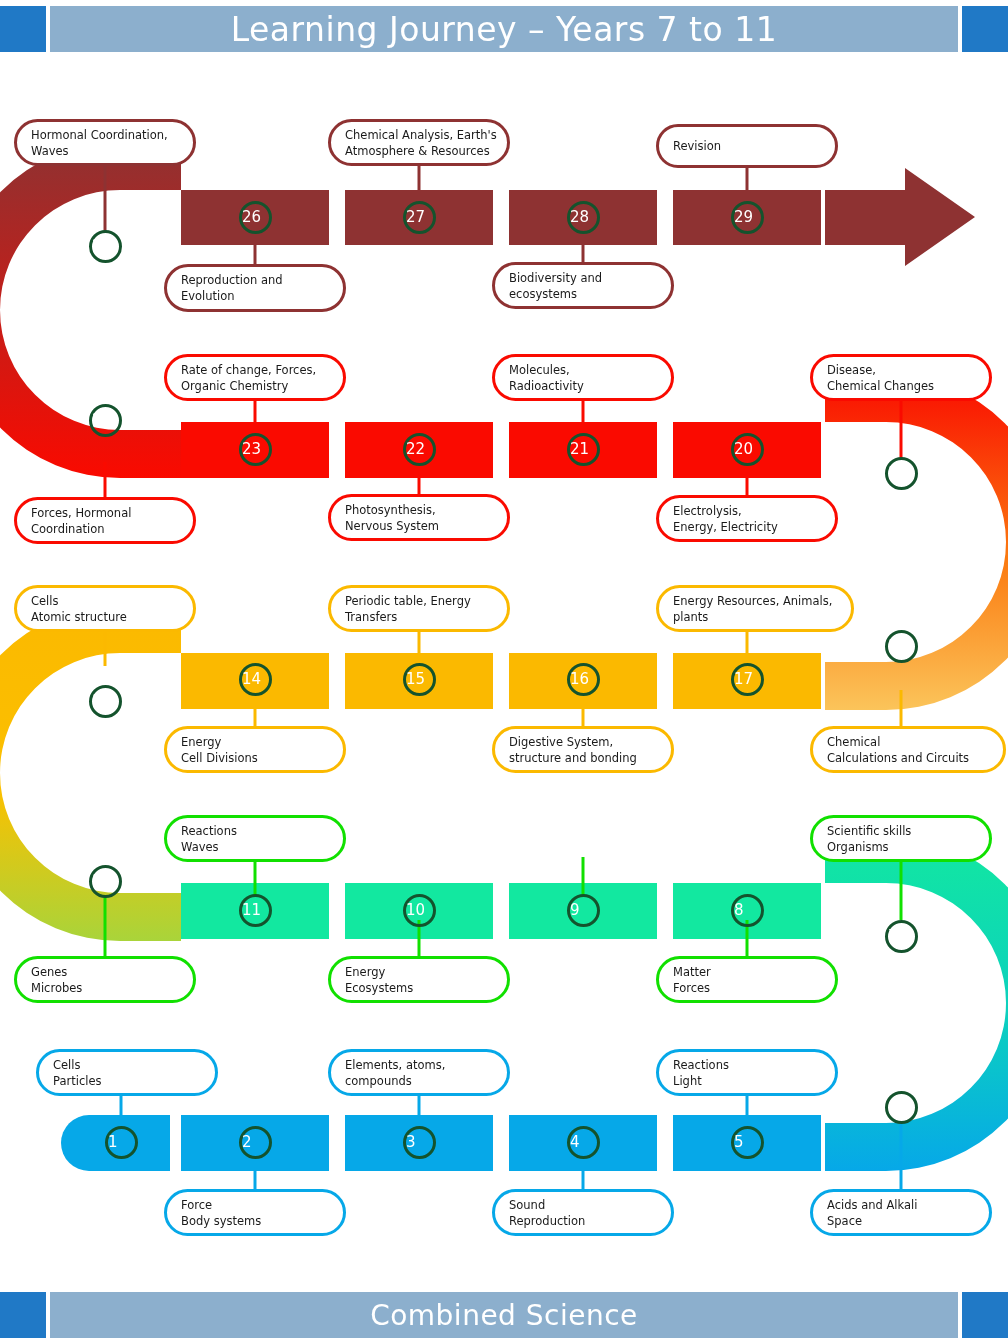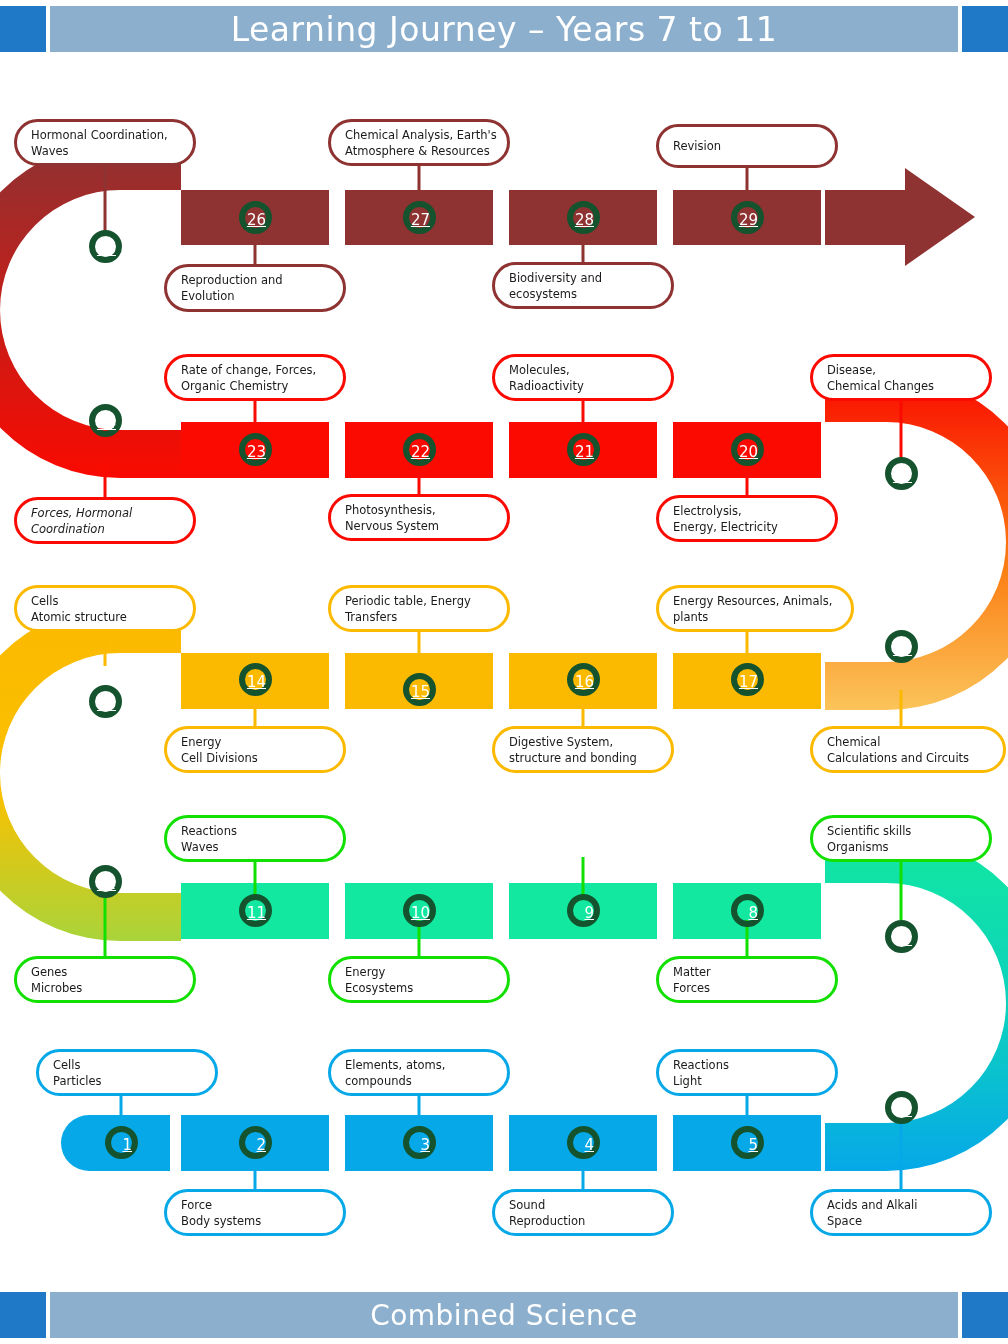--- a/index.html
+++ b/index.html
@@ -41,25 +41,24 @@
     border-radius:24px;
     padding:7px 10px 7px 14px;
     font-size:11.5px;line-height:16px;color:#1a1a1a;
     font-family:"DejaVu Sans",sans-serif;
     white-space:pre-line;
     display:flex;flex-direction:column;justify-content:center;
   }
   
   .badge{
     position:absolute;width:33px;height:33px;box-sizing:border-box;
-    border:6px solid #14532d;border-radius:50%;
+    border:3px solid #14532d;border-radius:50%;
     background:transparent;color:#ffffff;
-    font-size:15px;line-height:27px;text-align:right;
+    font-size:15px;line-height:27px;text-align:left;
     font-family:"DejaVu Sans",sans-serif;
-    text-decoration:underline;
   }
 </style>
 </head>
 <body>
 
 <div class="band" id="header-band">
   <div class="cap"></div>
   <div class="mid">
     <span>Learning Journey –  Years 7 to 11</span>
   </div>
@@ -186,21 +185,21 @@
 
   <div class="badge" style="left:89px;  top:404px;">24</div>
   <div class="badge" style="left:239px; top:433px;">23</div>
   <div class="badge" style="left:403px; top:433px;">22</div>
   <div class="badge" style="left:567px; top:433px;">21</div>
   <div class="badge" style="left:731px; top:433px;">20</div>
   <div class="badge" style="left:885px; top:457px;">19</div>
 
   <div class="badge" style="left:89px;  top:685px;">13</div>
   <div class="badge" style="left:239px; top:663px;">14</div>
-  <div class="badge" style="left:403px; top:663px;margin-top:10px;">15</div>
+  <div class="badge" style="left:403px; top:663px;">15</div>
   <div class="badge" style="left:567px; top:663px;">16</div>
   <div class="badge" style="left:731px; top:663px;">17</div>
   <div class="badge" style="left:885px; top:630px;">18</div>
 
   <div class="badge" style="left:89px;  top:865px;">12</div>
   <div class="badge" style="left:239px; top:894px;">11</div>
   <div class="badge" style="left:403px; top:894px;">10</div>
   <div class="badge" style="left:567px; top:894px;">9</div>
   <div class="badge" style="left:731px; top:894px;">8</div>
   <div class="badge" style="left:885px; top:920px;">7</div>
@@ -215,21 +214,21 @@
   <div class="pill" style="left:14px;  top:119px; width:182px; height:47px; border-color:#8e3232;">Hormonal Coordination,
 Waves</div>
   <div class="pill" style="left:164px; top:264px; width:182px; height:48px; border-color:#8e3232;">Reproduction and
 Evolution</div>
   <div class="pill" style="left:328px; top:119px; width:182px; height:47px; border-color:#8e3232;">Chemical Analysis, Earth's
 Atmosphere &amp; Resources</div>
   <div class="pill" style="left:492px; top:262px; width:182px; height:47px; border-color:#8e3232;">Biodiversity and
 ecosystems</div>
   <div class="pill" style="left:656px; top:124px; width:182px; height:44px; border-color:#8e3232;">Revision</div>
 
-  <div class="pill" style="left:14px;  top:497px; width:182px; height:47px; border-color:#fa0a00;font-style:italic;">Forces, Hormonal
+  <div class="pill" style="left:14px;  top:497px; width:182px; height:47px; border-color:#fa0a00;">Forces, Hormonal
 Coordination</div>
   <div class="pill" style="left:164px; top:354px; width:182px; height:47px; border-color:#fa0a00;">Rate of change, Forces,
 Organic Chemistry</div>
   <div class="pill" style="left:328px; top:494px; width:182px; height:47px; border-color:#fa0a00;">Photosynthesis,
 Nervous System</div>
   <div class="pill" style="left:492px; top:354px; width:182px; height:47px; border-color:#fa0a00;">Molecules,
 Radioactivity</div>
   <div class="pill" style="left:656px; top:495px; width:182px; height:47px; border-color:#fa0a00;">Electrolysis,
 Energy, Electricity</div>
   <div class="pill" style="left:810px; top:354px; width:182px; height:47px; border-color:#fa0a00;">Disease,

